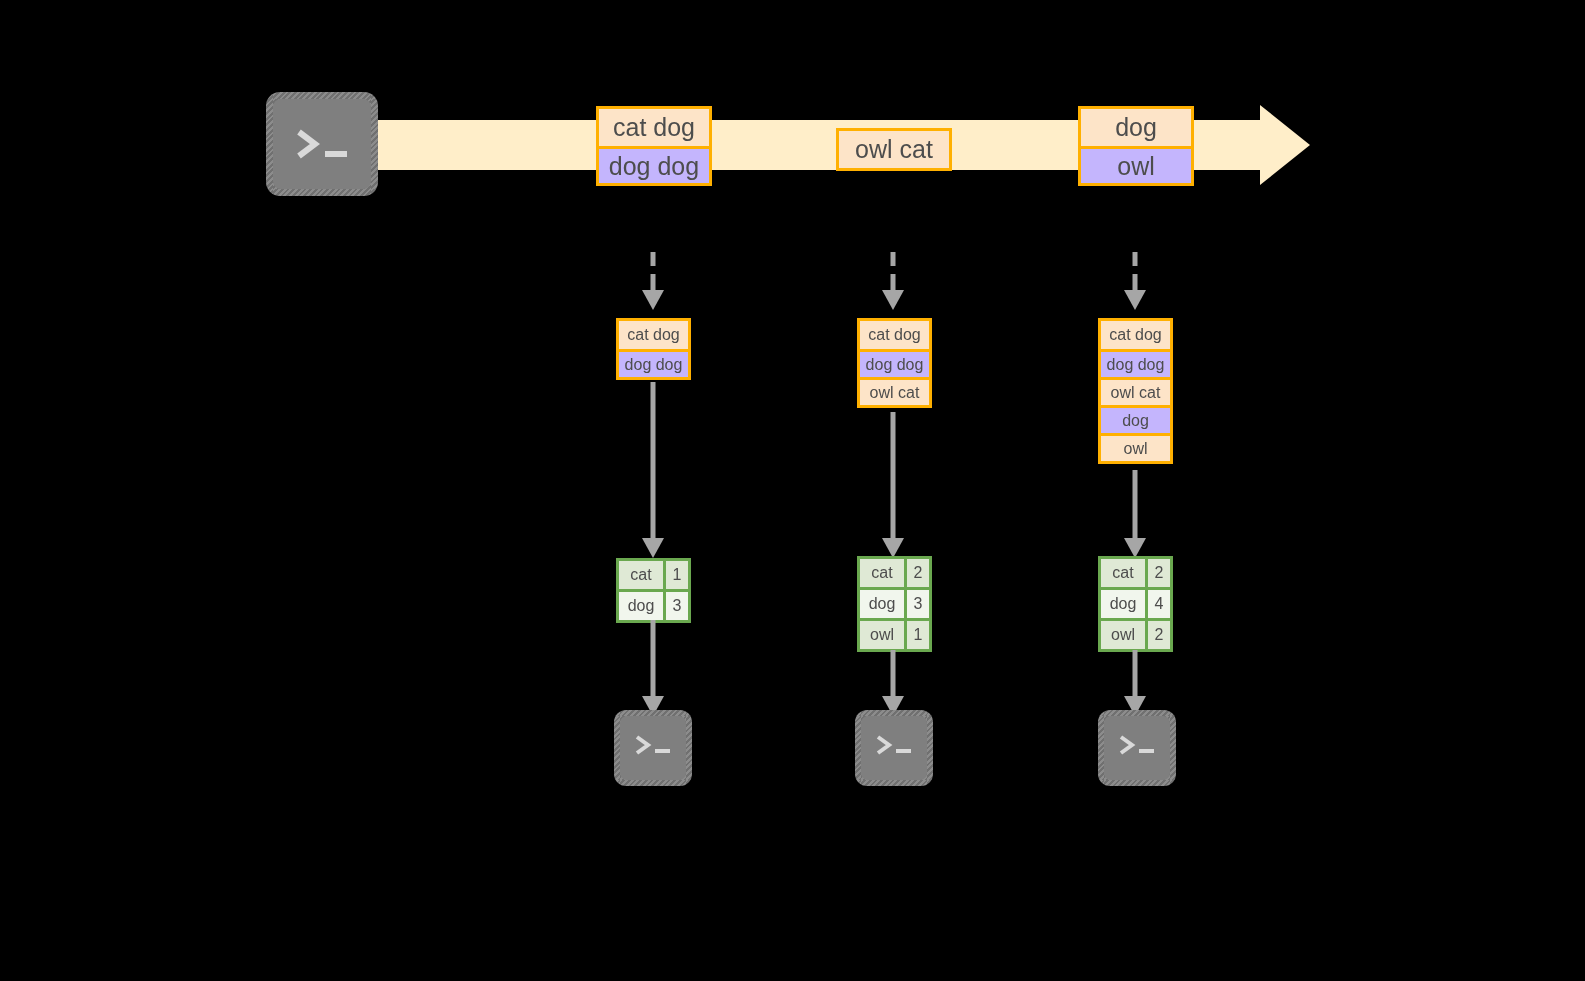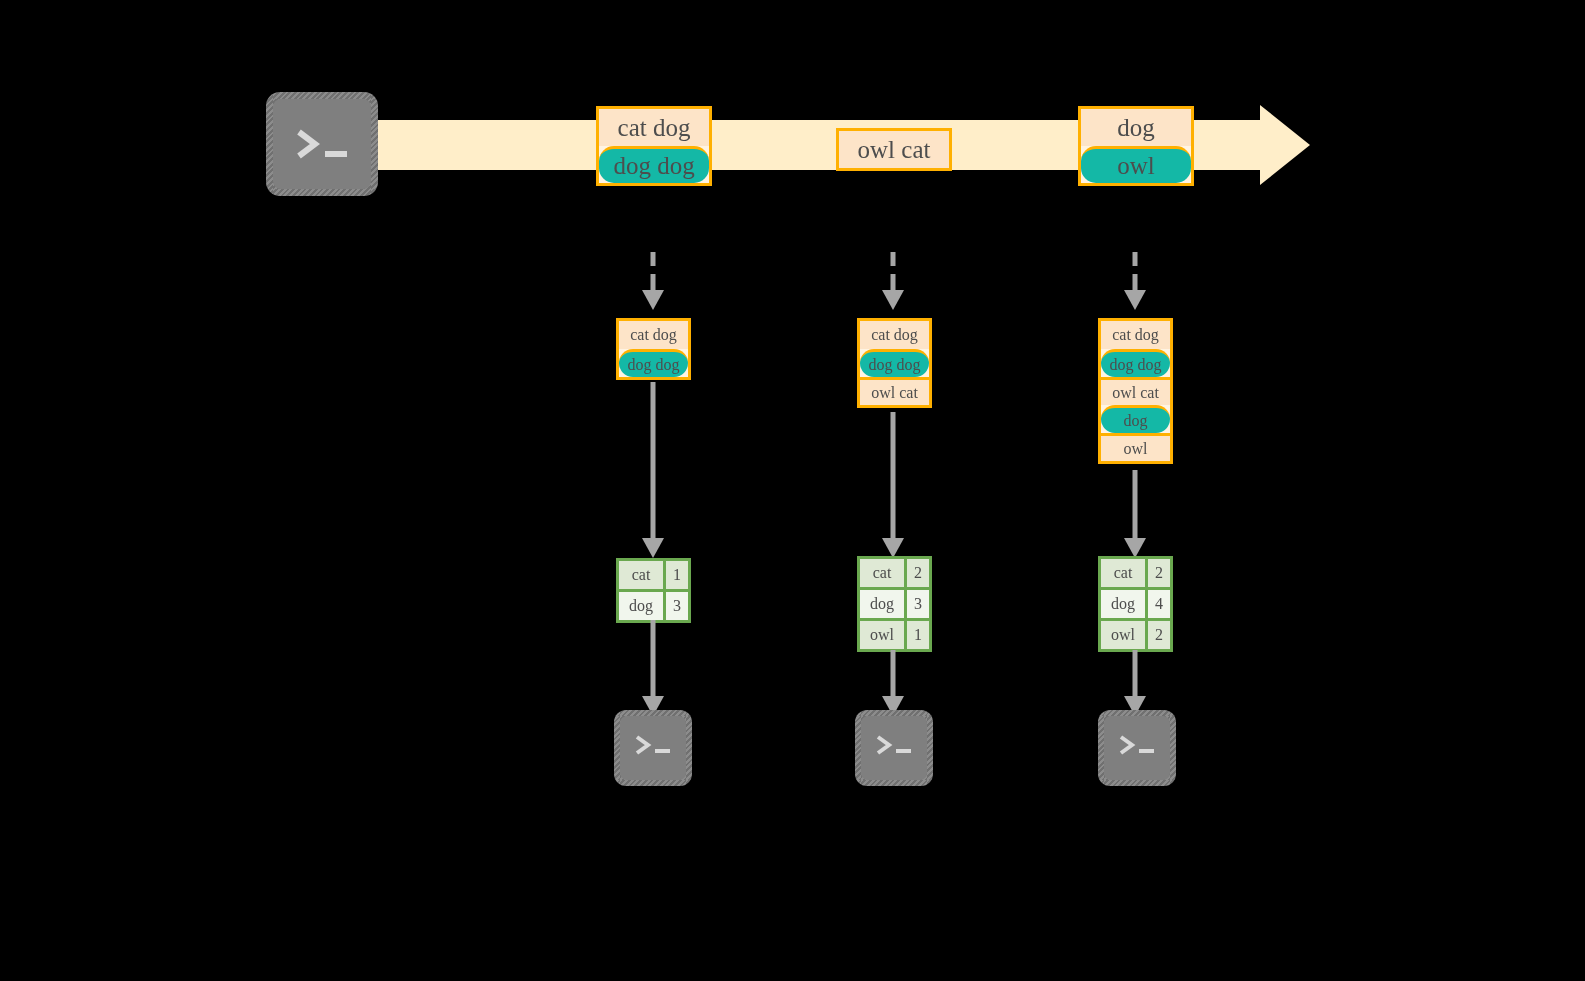--- a/index.html
+++ b/index.html
@@ -6,21 +6,21 @@
     margin: 0;
     padding: 0;
     background: #000000;
   }
   #stage {
     position: relative;
     width: 1530px;
     height: 981px;
     background: #000000;
     overflow: hidden;
-    font-family: Liberation Serif, serif;
+    font-family: Liberation Sans, sans-serif;
   }
 
   
   .terminal {
     position: absolute;
     box-sizing: border-box;
     background: #7f7f7f;
     border-radius: 14px;
     border: 7px solid transparent;
     background-image:
@@ -47,21 +47,21 @@
   }
   .rec-row {
     box-sizing: border-box;
     display: flex;
     align-items: center;
     justify-content: center;
     color: #4d4d4d;
     white-space: nowrap;
   }
   .rec-row.dark  { background: #fde4c8; }
-  .rec-row.light { background: #14b8a6; border-radius: 15px; }
+  .rec-row.light { background: #c4b5fd; }
   .rec-row + .rec-row { border-top: 3px solid #ffb000; }
 
   
   .rec-stack.big .rec-row { height: 37px; font-size: 25px; }
   
   .rec-stack.small .rec-row { height: 28px; font-size: 16px; }
 
   
   .res-table {
     position: absolute;

